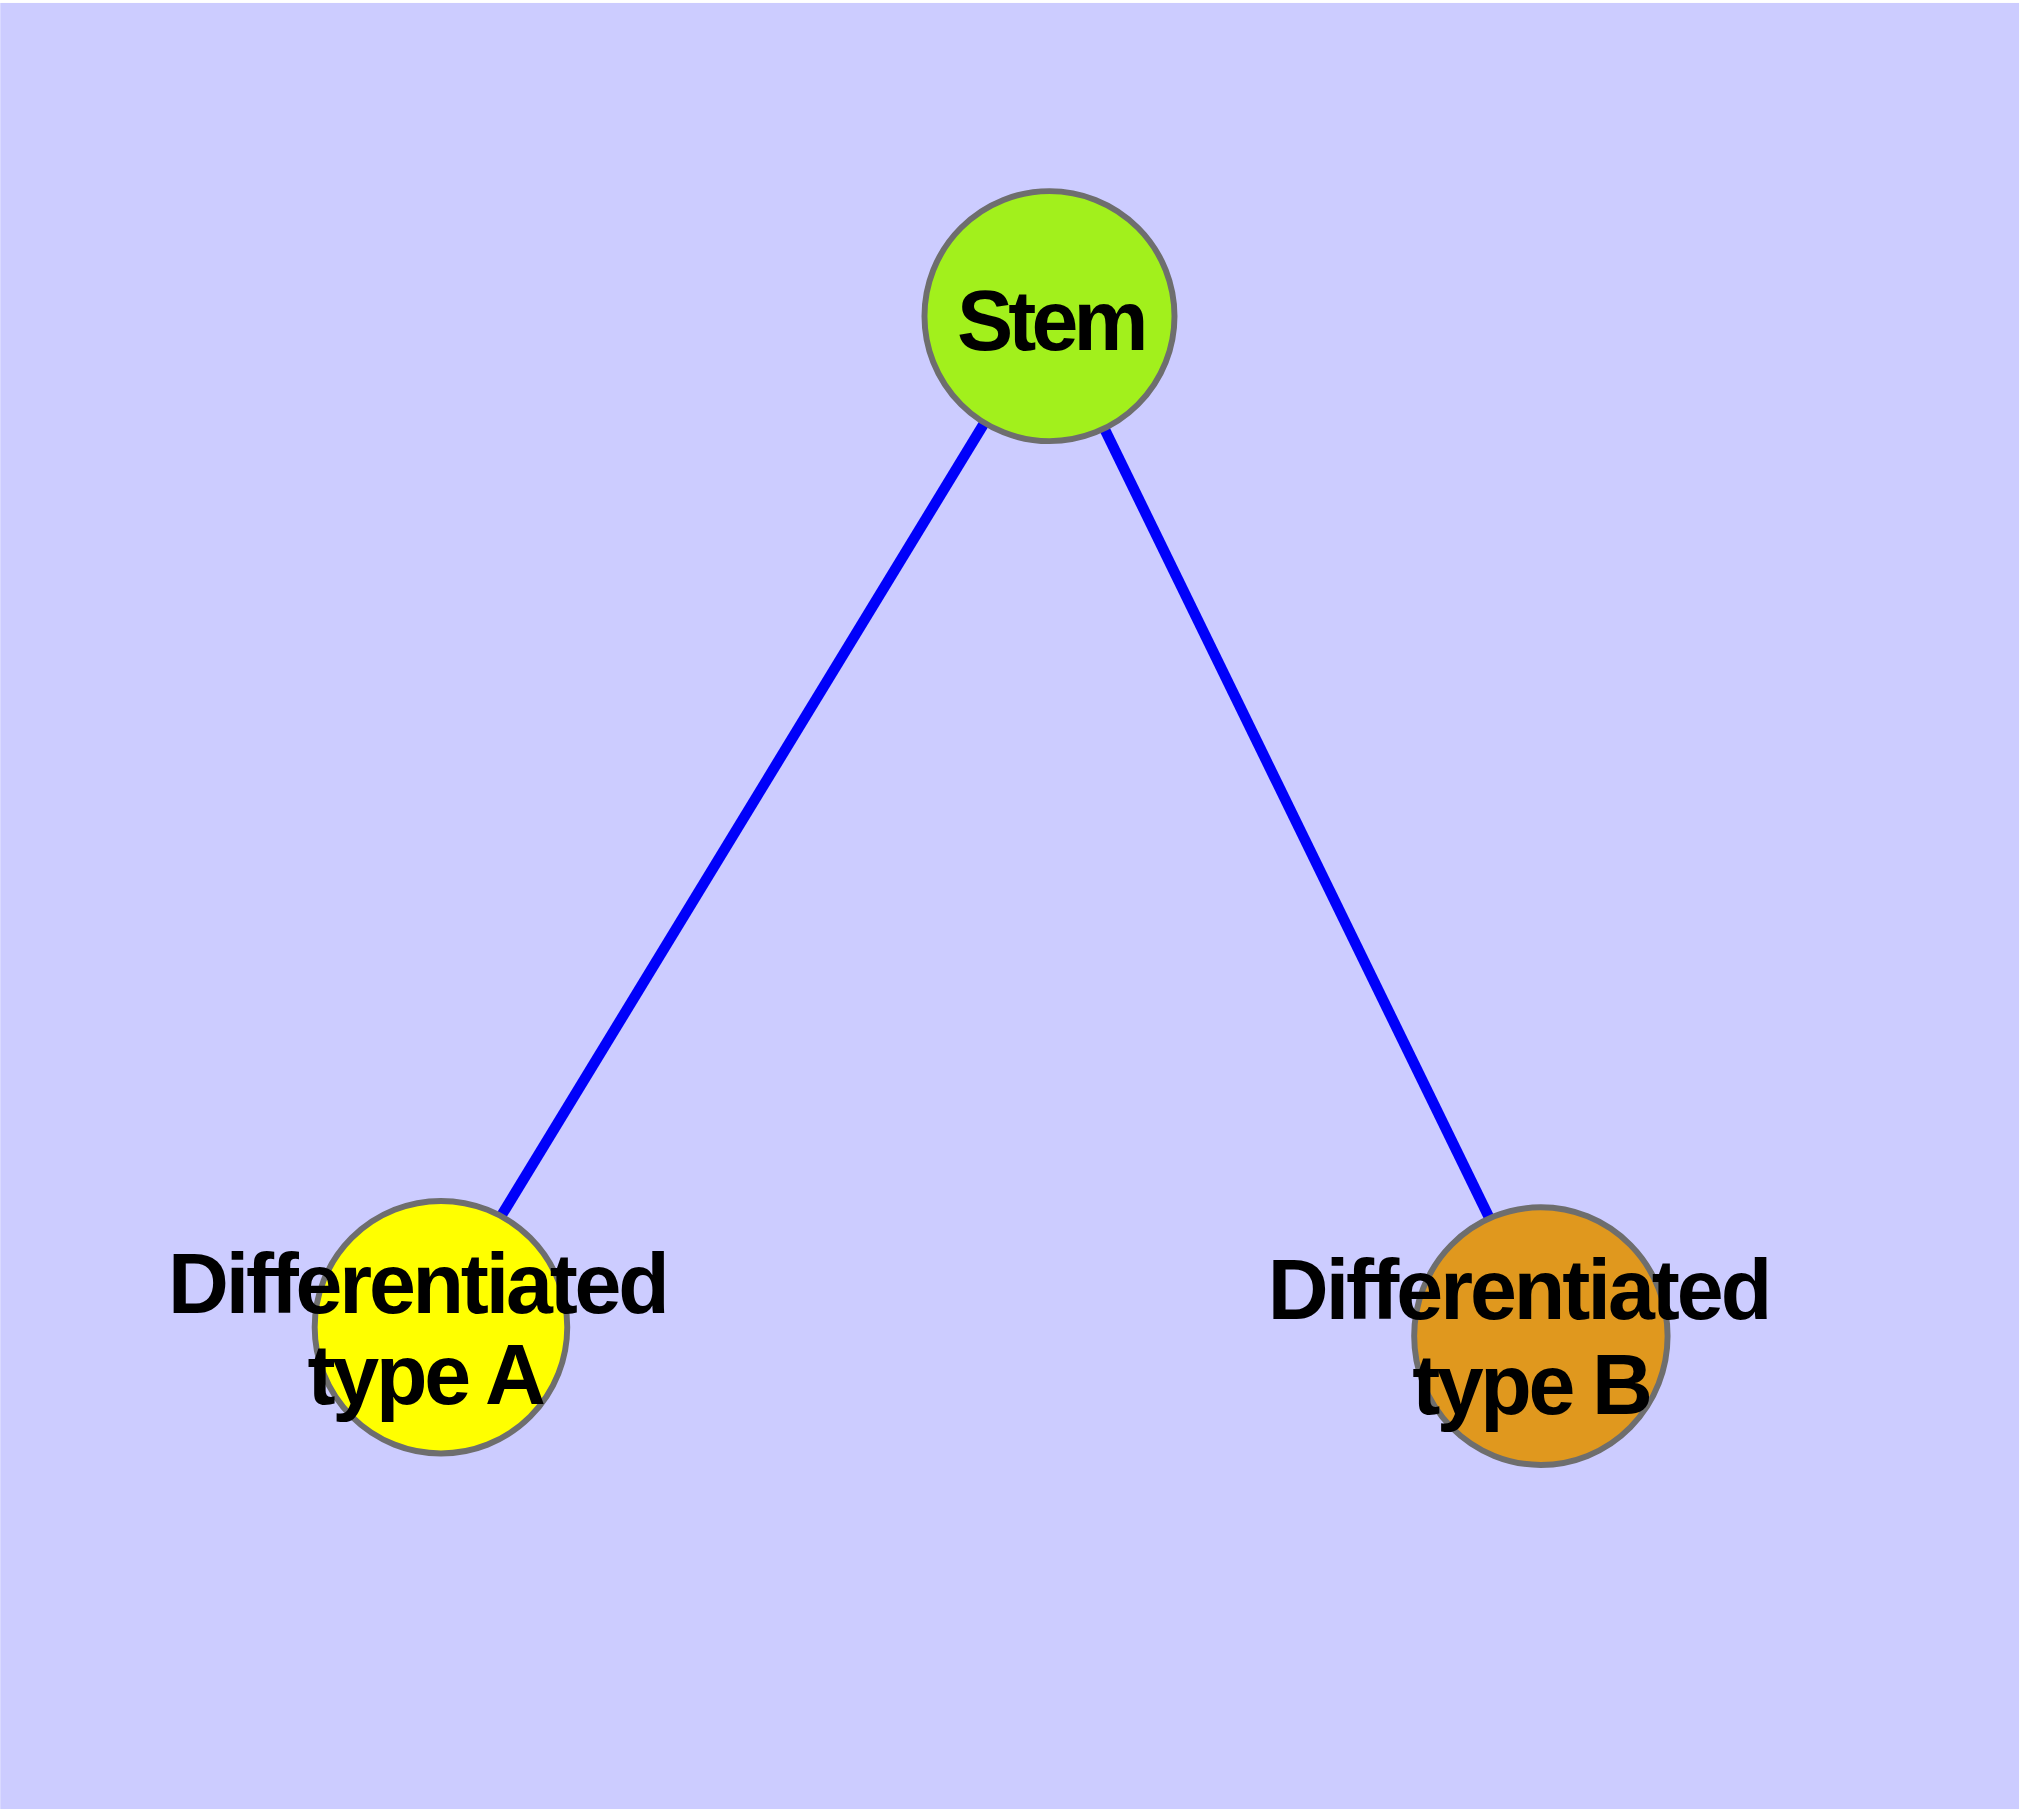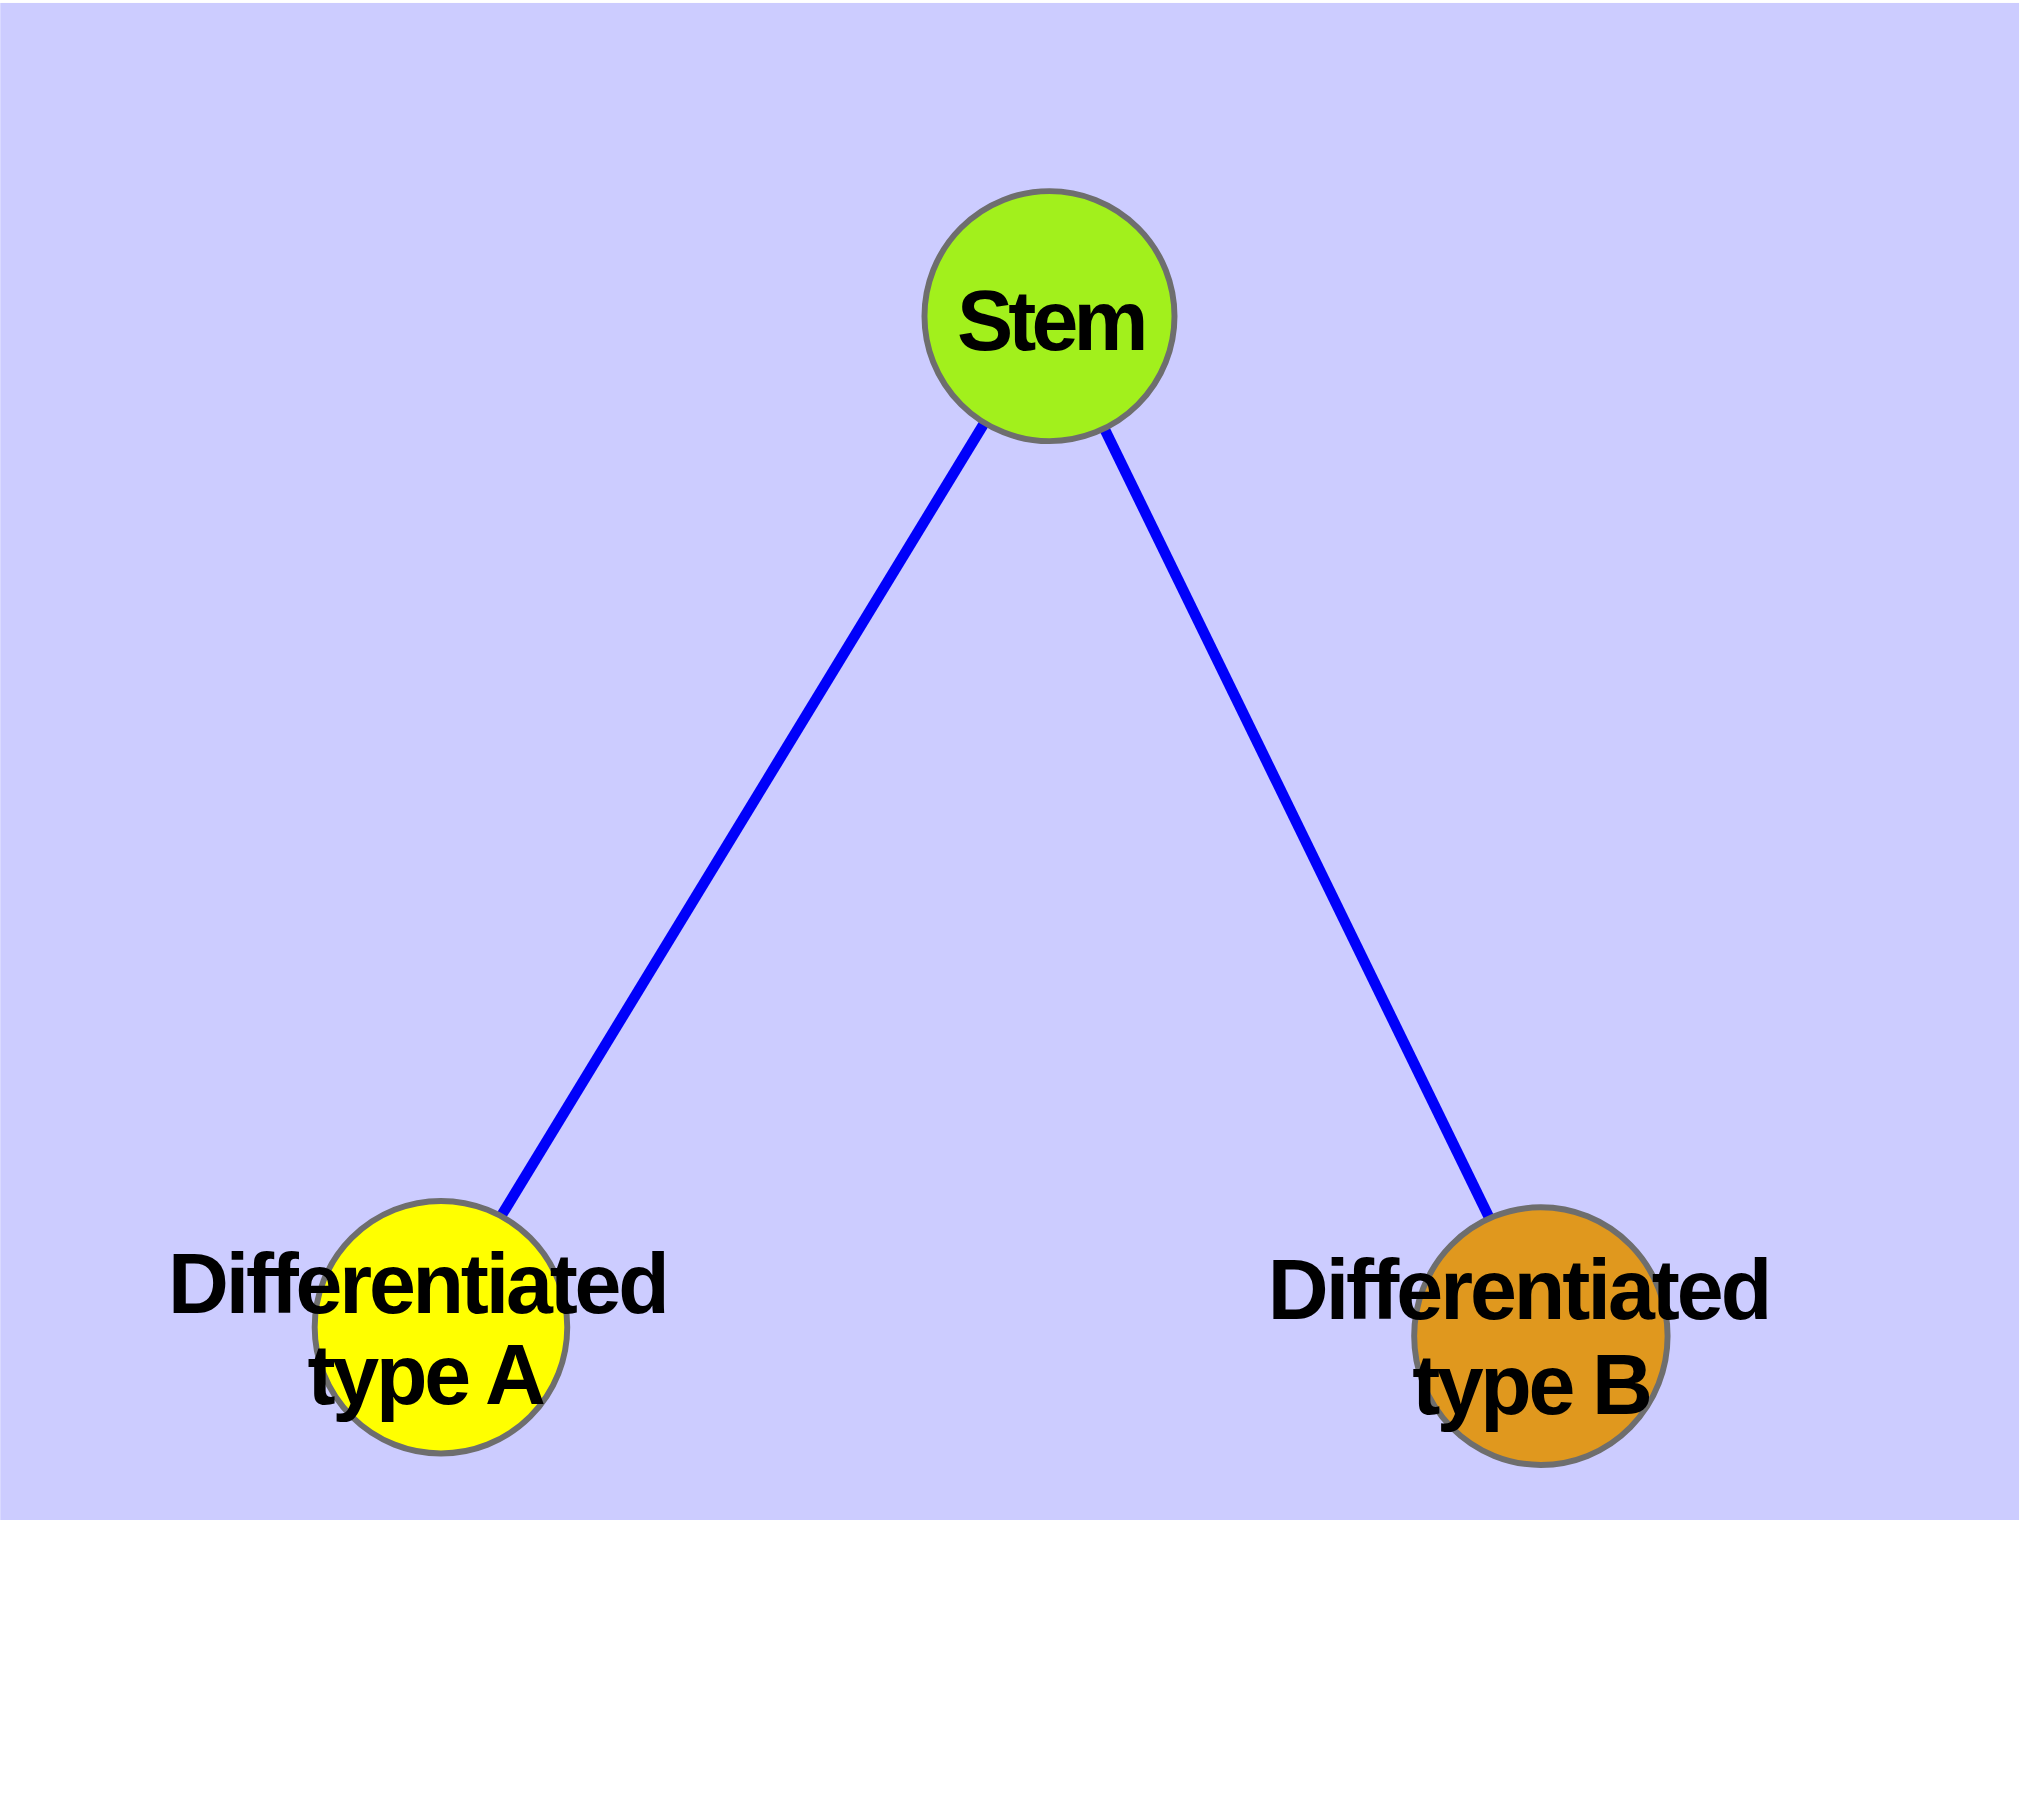--- a/index.html
+++ b/index.html
@@ -1,16 +1,16 @@
 <!DOCTYPE html>
 <html style="font-size:13.6px"><head>
 <meta charset="utf-8">
 <style>
 html,body{margin:0;padding:0;background:#ffffff;}
-#page{position:relative;width:2021px;height:1520px;background:#ffffff;overflow:hidden;}
+#page{position:relative;width:2021px;height:1812px;background:#ffffff;overflow:hidden;}
 svg{position:absolute;top:0;left:0;}
 </style>
 </head>
 <body>
 <div id="page">
 <svg width="2021" height="1812" viewBox="0 0 2384 2138" xmlns="http://www.w3.org/2000/svg">
   <rect x="0" y="3.5" width="2382" height="2131" fill="#ccccff"></rect>
   <line x1="1238" y1="373" x2="511" y2="1566" stroke="#0000fa" stroke-width="12.5"></line>
   <line x1="1238" y1="373" x2="1825" y2="1576.5" stroke="#0000fa" stroke-width="12.5"></line>
   <circle cx="1238" cy="373" r="147.5" fill="#a2f01c" stroke="#6e6e6e" stroke-width="7"></circle>

